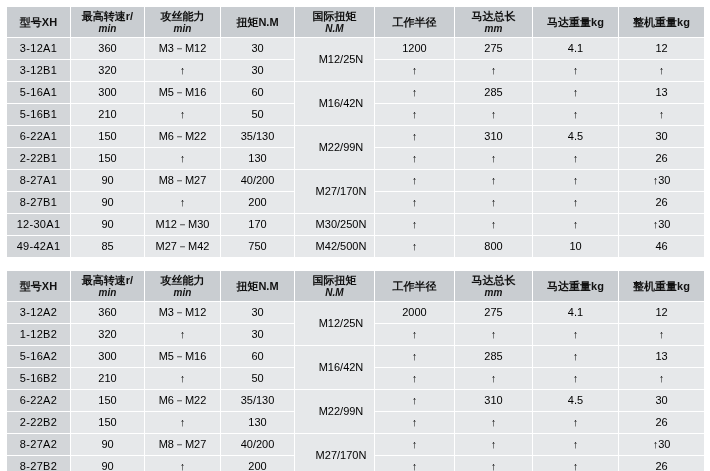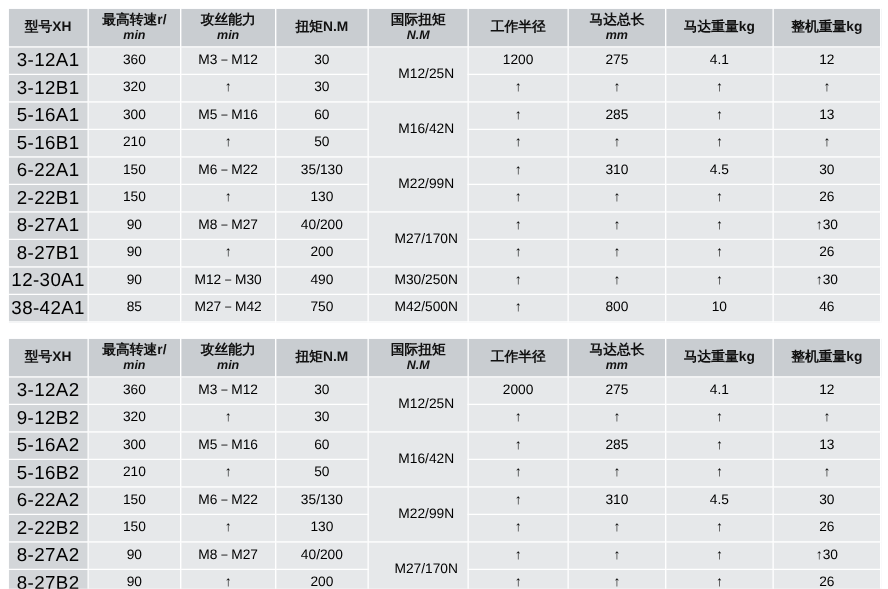--- a/index.html
+++ b/index.html
@@ -50,21 +50,21 @@
     font-weight: bold;
     line-height: 1.1;
     font-style: italic;
   }
   tbody td {
     height: 21px;
     background: #e6e8ea;
   }
   tbody td.model {
     background: #d3d6d9;
-    font-size: 15px;
+    font-size: 11px;
     letter-spacing: 0.3px;
   }
   tbody td.tall {
     background: #e6e8ea;
     padding-left: 13px;
   }
   col.c0 { width: 64px; }
   col.c1 { width: 74px; }
   col.c2 { width: 76px; }
   col.c3 { width: 74px; }
@@ -186,29 +186,29 @@
             <td>200</td>
             <td>↑</td>
             <td>↑</td>
             <td>↑</td>
             <td>26</td>
           </tr>
           <tr>
             <td class="model">12-30A1</td>
             <td>90</td>
             <td>M12－M30</td>
-            <td>490</td>
+            <td>170</td>
             <td class="tall">M30/250N</td>
             <td>↑</td>
             <td>↑</td>
             <td>↑</td>
             <td>↑30</td>
           </tr>
           <tr>
-            <td class="model">38-42A1</td>
+            <td class="model">49-42A1</td>
             <td>85</td>
             <td>M27－M42</td>
             <td>750</td>
             <td class="tall">M42/500N</td>
             <td>↑</td>
             <td>800</td>
             <td>10</td>
             <td>46</td>
           </tr>
         </tbody>
@@ -244,21 +244,21 @@
             <td>360</td>
             <td>M3－M12</td>
             <td>30</td>
             <td class="tall" rowspan="2">M12/25N</td>
             <td>2000</td>
             <td>275</td>
             <td>4.1</td>
             <td>12</td>
           </tr>
           <tr>
-            <td class="model">9-12B2</td>
+            <td class="model">1-12B2</td>
             <td>320</td>
             <td>↑</td>
             <td>30</td>
             <td>↑</td>
             <td>↑</td>
             <td>↑</td>
             <td>↑</td>
           </tr>
           <tr>
             <td class="model">5-16A2</td>

